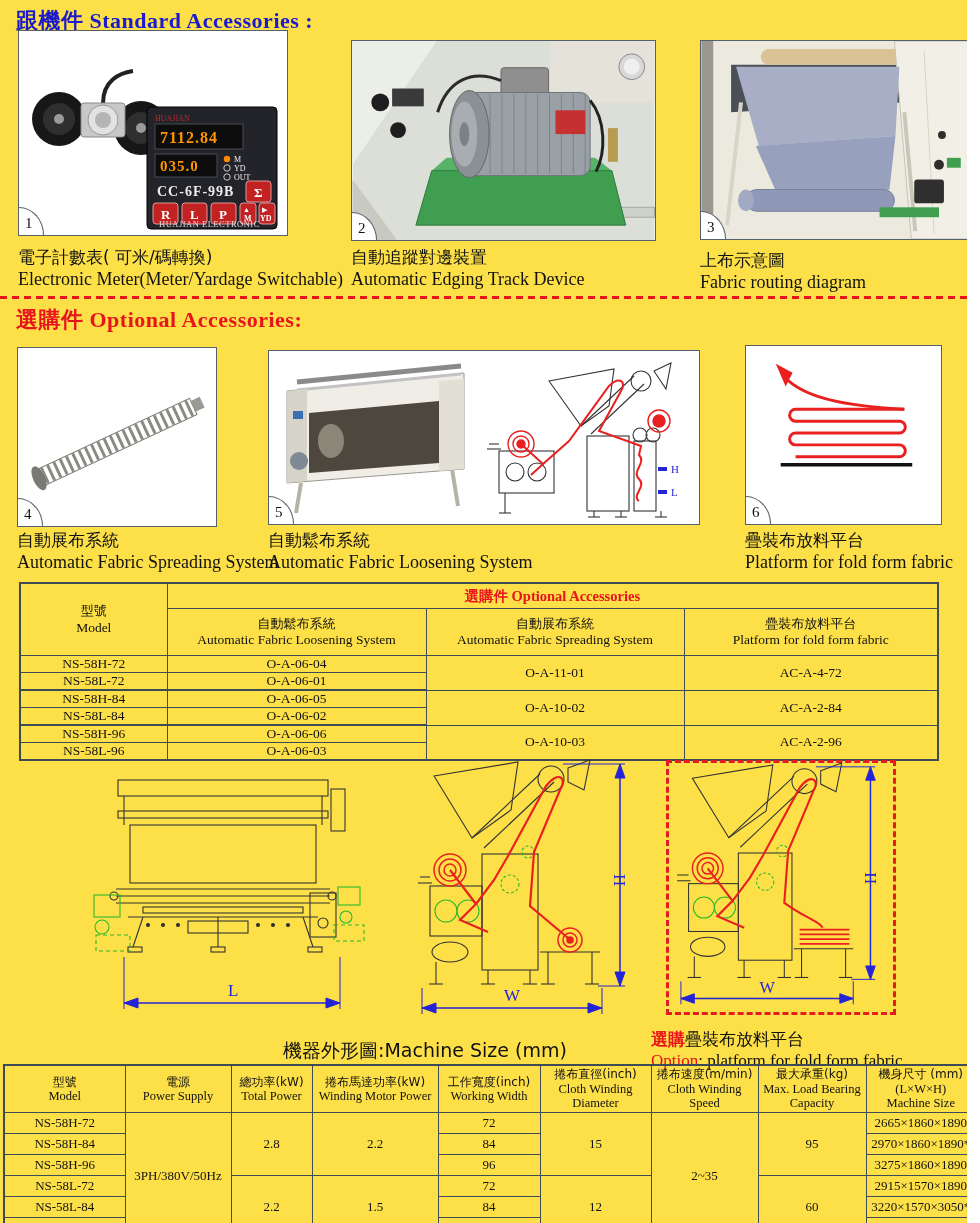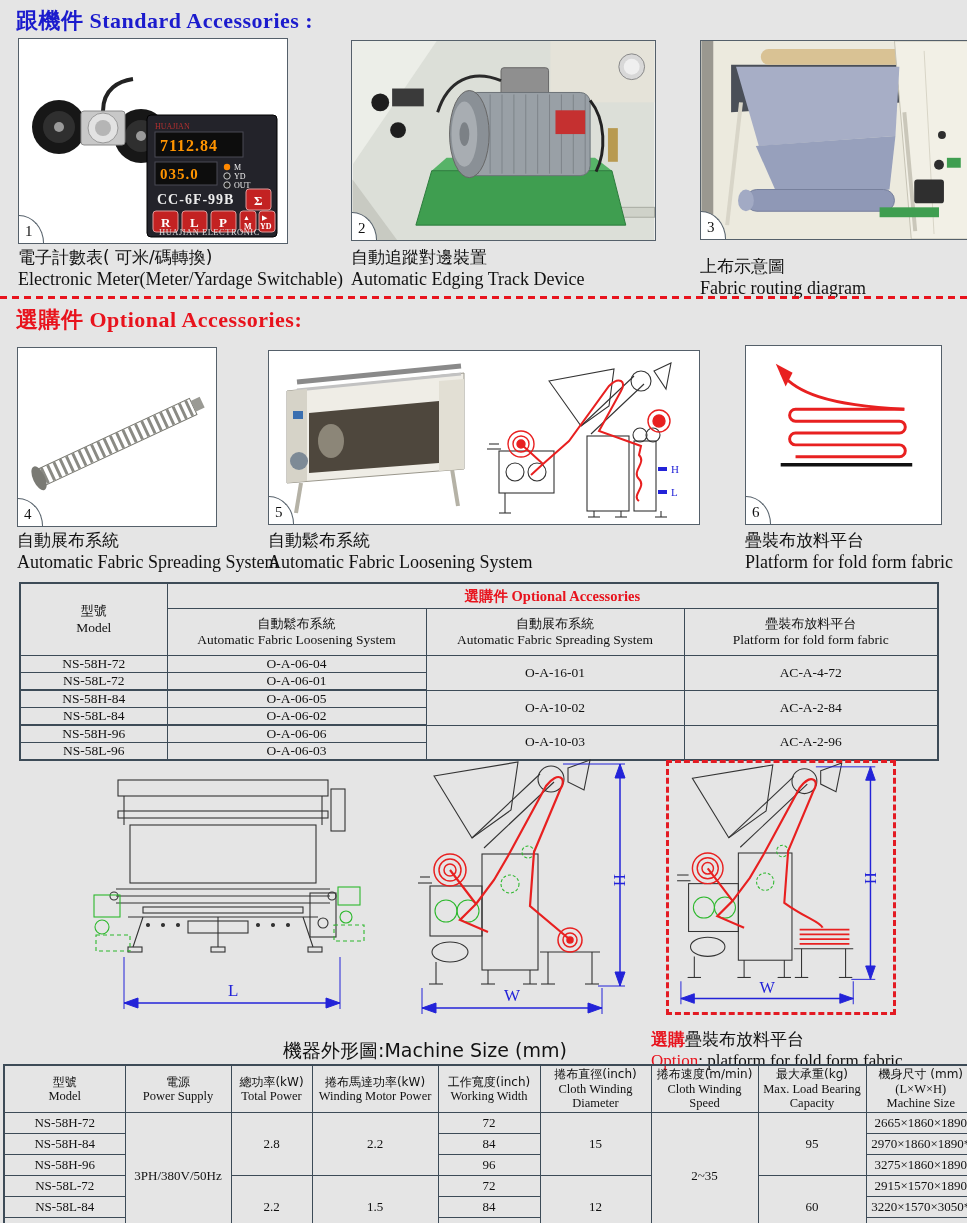--- a/index.html
+++ b/index.html
@@ -1,16 +1,16 @@
 <!DOCTYPE html>
 <html><head>
 <meta charset="utf-8">
 <style>
   html,body{margin:0;padding:0}
-  .page{position:relative;width:967px;height:1223px;background:#e5e5e5;overflow:hidden;
+  .page{position:relative;width:967px;height:1223px;background:#fde047;overflow:hidden;
         font-family:"Liberation Serif",serif;color:#111}
   .abs{position:absolute}
   .sec-title{font-weight:bold;font-size:22px;letter-spacing:.5px}
   .blue{color:#1b1bcd}.red{color:#e8131d}
   .photo{position:absolute;background:#fff;border:1px solid #55606a;box-sizing:border-box}
   .num-tab{position:absolute;left:0;bottom:0;width:25px;height:28px;background:#fff;
            border-top:1px solid #55606a;border-right:1px solid #55606a;
            border-top-right-radius:100% 100%;font-size:15px;line-height:30px;
            padding-left:6px;box-sizing:border-box}
   .cap{position:absolute;line-height:1.25;white-space:nowrap}
@@ -41,21 +41,21 @@
   .sizecap{position:absolute;font-size:19px;white-space:nowrap}
   .sizecap .zh{font-family:"DejaVu Sans",sans-serif}
 </style>
 </head>
 <body>
 
 <div class="page">
 
   <div class="abs sec-title blue" style="left:16px;top:6px">跟機件 Standard Accessories :</div>
 
-  <div class="photo" style="left:18px;top:38px;width:270px;height:206px">
+  <div class="photo" style="left:18px;top:30px;width:270px;height:206px">
     <svg width="268" height="204" viewBox="0 0 268 204">
       <line x1="40" y1="88" x2="122" y2="96" stroke="#a8a8a8" stroke-width="6"></line>
       <circle cx="40" cy="88" r="27" fill="#171717"></circle>
         <circle cx="40" cy="88" r="16" fill="#2f2f2f"></circle>
         <circle cx="40" cy="88" r="5" fill="#9a9a9a"></circle>
       <circle cx="122" cy="97" r="27" fill="#171717"></circle>
         <circle cx="122" cy="97" r="16" fill="#2f2f2f"></circle>
         <circle cx="122" cy="97" r="5" fill="#9a9a9a"></circle>
       <path d="M84,72 C84,50 100,42 114,40" stroke="#222" stroke-width="4" fill="none"></path>
       <rect x="62" y="72" width="44" height="34" rx="3" fill="#c8c8c8" stroke="#8a8a8a"></rect>
@@ -164,21 +164,21 @@
   </div>
 
   <div class="cap" style="left:351px;top:247px">
     <div class="zh">自動追蹤對邊裝置</div>
     <div class="en">Automatic Edging Track Device</div>
   </div>
   <div class="cap" style="left:18px;top:247px">
     <div class="zh">電子計數表( 可米/碼轉換)</div>
     <div class="en">Electronic Meter(Meter/Yardage Switchable)</div>
   </div>
-  <div class="cap" style="left:700px;top:256px">
+  <div class="cap" style="left:700px;top:250px">
     <div class="zh">上布示意圖</div>
     <div class="en">Fabric routing diagram</div>
   </div>
 
   <div class="divider" style="top:296px"></div>
 
   <div class="abs sec-title red" style="left:16px;top:305px">選購件 Optional Accessories:</div>
 
   <div class="photo" style="left:17px;top:347px;width:200px;height:180px">
     <svg width="198" height="178" viewBox="0 0 200 180">
@@ -297,21 +297,21 @@
         <div class="en">Automatic Fabric Spreading System</div>
       </td>
       <td>
         <div class="zh">疊裝布放料平台</div>
         <div class="en">Platform for fold form fabric</div>
       </td>
     </tr>
     <tr class="d-row">
       <td>NS-58H-72</td>
       <td>O-A-06-04</td>
-      <td rowspan="2">O-A-16-01</td>
+      <td rowspan="2">O-A-11-01</td>
       <td rowspan="2">AC-A-4-72</td>
     </tr>
     <tr class="d-row grp-end">
       <td>NS-58L-72</td>
       <td>O-A-06-01</td>
     </tr>
     <tr class="d-row">
       <td>NS-58H-84</td>
       <td>O-A-06-05</td>
       <td rowspan="2">O-A-10-02</td>

